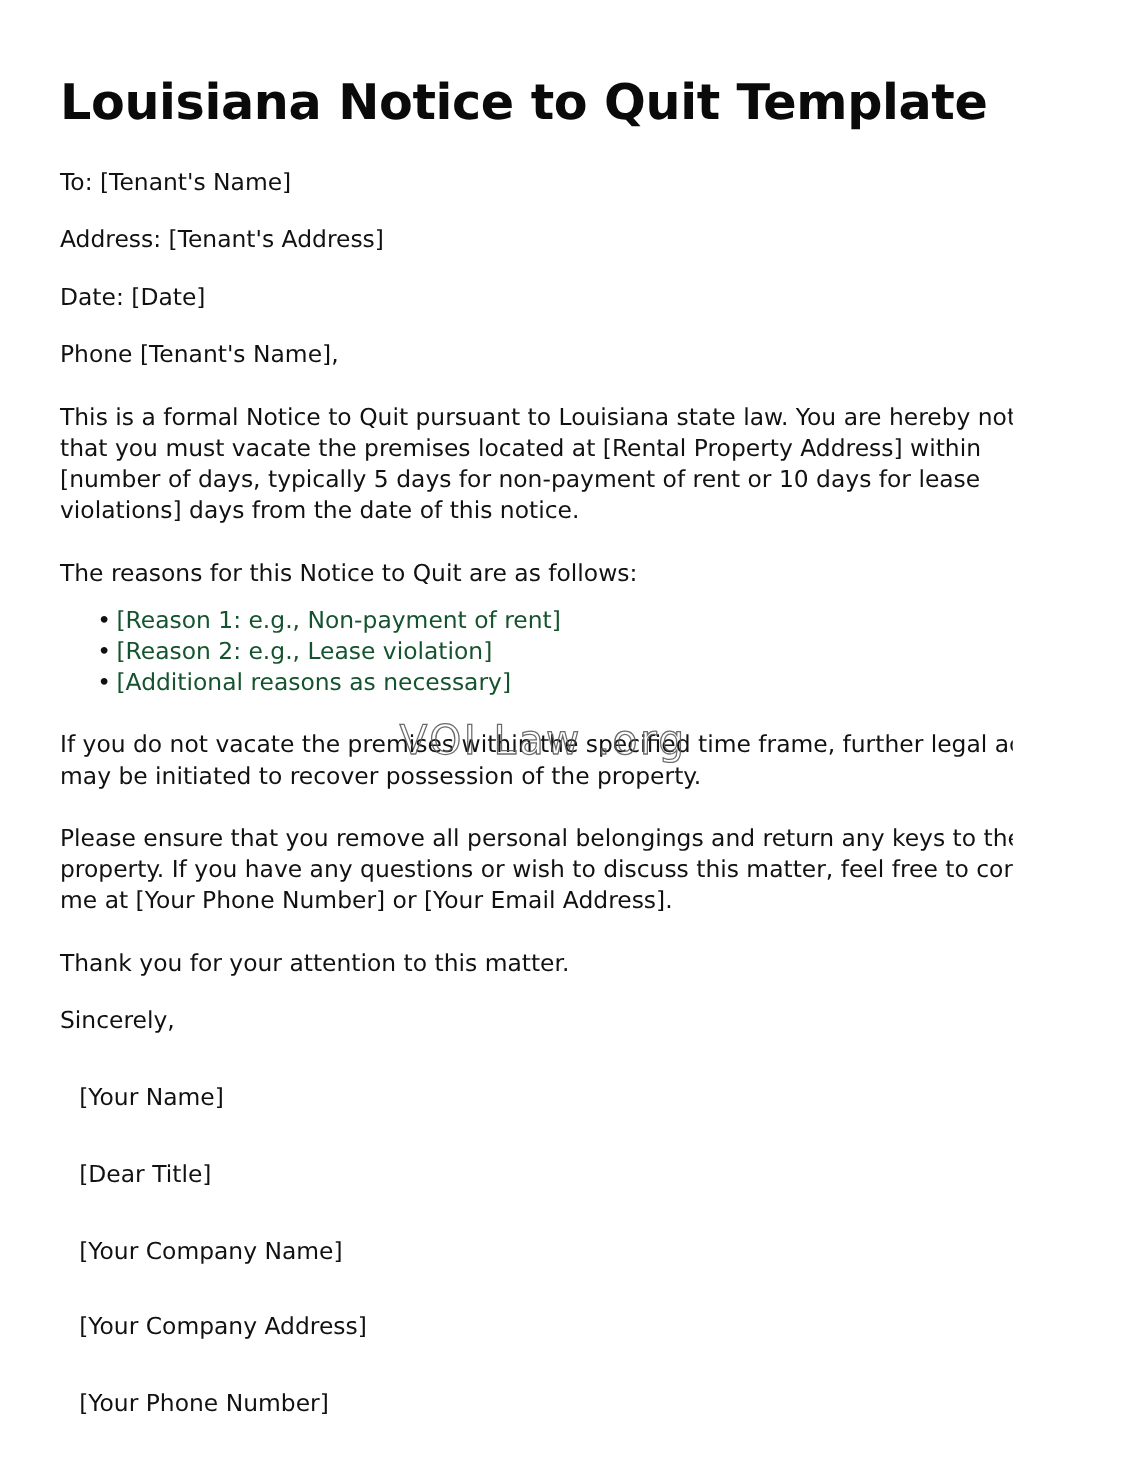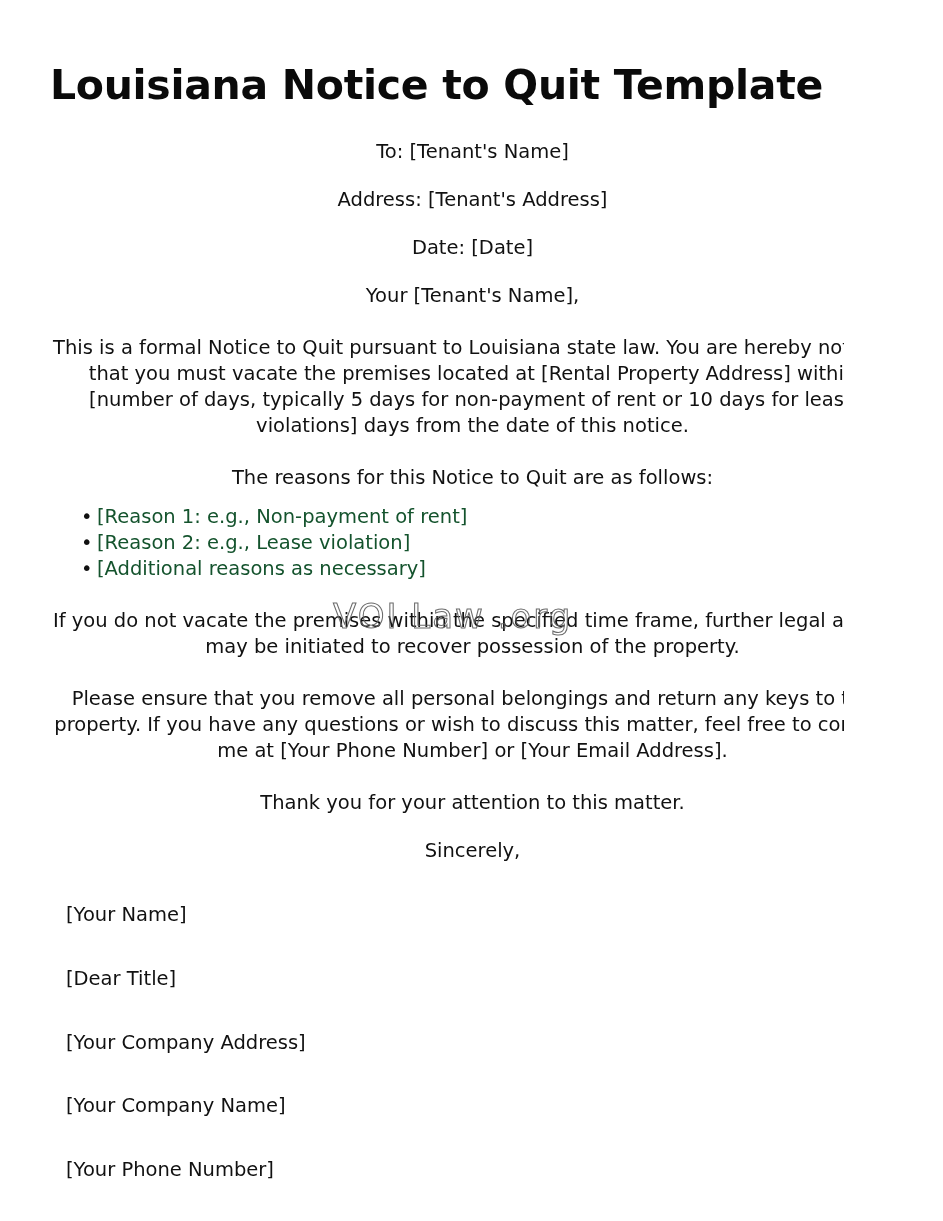--- a/index.html
+++ b/index.html
@@ -36,21 +36,20 @@
     padding-top: 62px;
     color: #0a0a0a;
   }
   .para {
     font-size: 19.5px;
     line-height: 1.33;
     margin: 0;
     padding-top: 22px;
     color: #111111;
     max-width: 845px;
-    text-align: center;
   }
   .para-first {
     padding-top: 30px;
   }
   .para-body {
     padding-top: 26px;
   }
   .reasons-list {
     margin: 0;
     padding: 14px 0 0 31px;
@@ -112,21 +111,21 @@
   <div id="doc">
 
     <h1 class="doc-title">Louisiana Notice to Quit Template</h1>
 
     <p class="para para-first">To: [Tenant's Name]</p>
 
     <p class="para">Address: [Tenant's Address]</p>
 
     <p class="para">Date: [Date]</p>
 
-    <p class="para">Your [Tenant's Name],</p>
+    <p class="para">Phone [Tenant's Name],</p>
 
     <p class="para para-body">This is a formal Notice to Quit pursuant to Louisiana state law. You are hereby notified that you must vacate the premises located at [Rental Property Address] within [number of days, typically 5 days for non-payment of rent or 10 days for lease violations] days from the date of this notice.</p>
 
     <p class="para para-body">The reasons for this Notice to Quit are as follows:</p>
 
     <ul class="reasons-list">
       <li>[Reason 1: e.g., Non-payment of rent]</li>
       <li>[Reason 2: e.g., Lease violation]</li>
       <li>[Additional reasons as necessary]</li>
     </ul>
@@ -136,23 +135,23 @@
     <p class="para para-body">Please ensure that you remove all personal belongings and return any keys to the property. If you have any questions or wish to discuss this matter, feel free to contact me at [Your Phone Number] or [Your Email Address].</p>
 
     <p class="para para-body">Thank you for your attention to this matter.</p>
 
     <p class="para">Sincerely,</p>
 
     <p class="sig-line">[Your Name]</p>
 
     <p class="sig-line">[Dear Title]</p>
 
+    <p class="sig-line">[Your Company Name]</p>
+
     <p class="sig-line">[Your Company Address]</p>
-
-    <p class="sig-line">[Your Company Name]</p>
 
     <p class="sig-line">[Your Phone Number]</p>
 
     <p class="sig-line">[Title Email Address]</p>
 
   </div>
 
   <div id="watermark">
     <svg viewBox="0 0 250 42" xmlns="http://www.w3.org/2000/svg" aria-hidden="true">
       <text class="wm-text" x="0" y="32">VOI Law .org</text>

